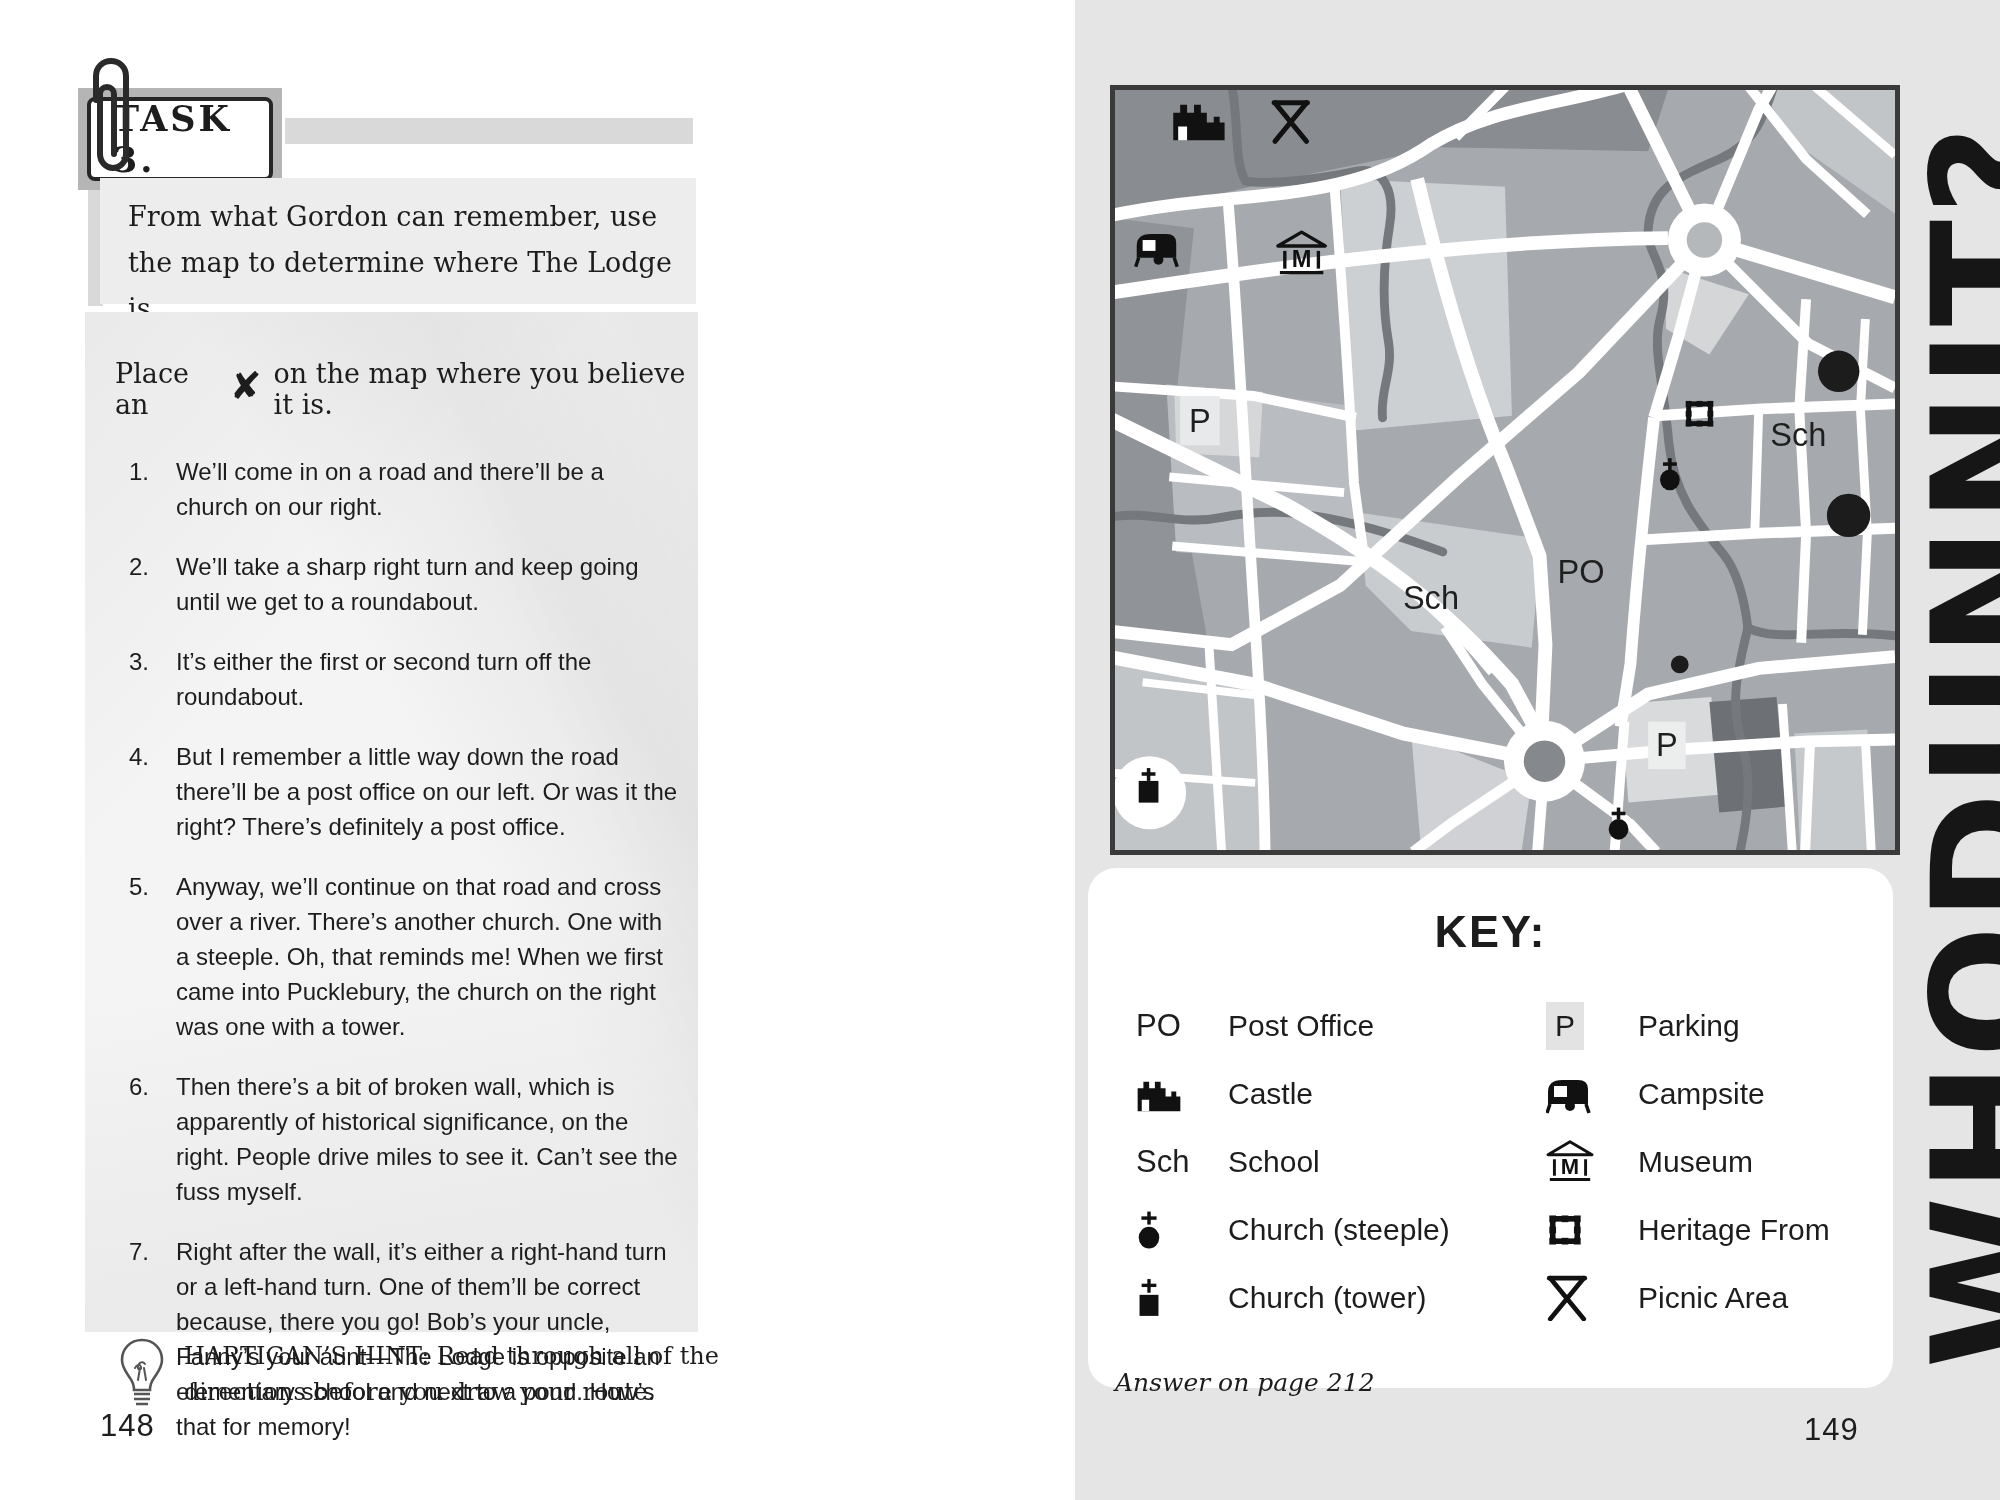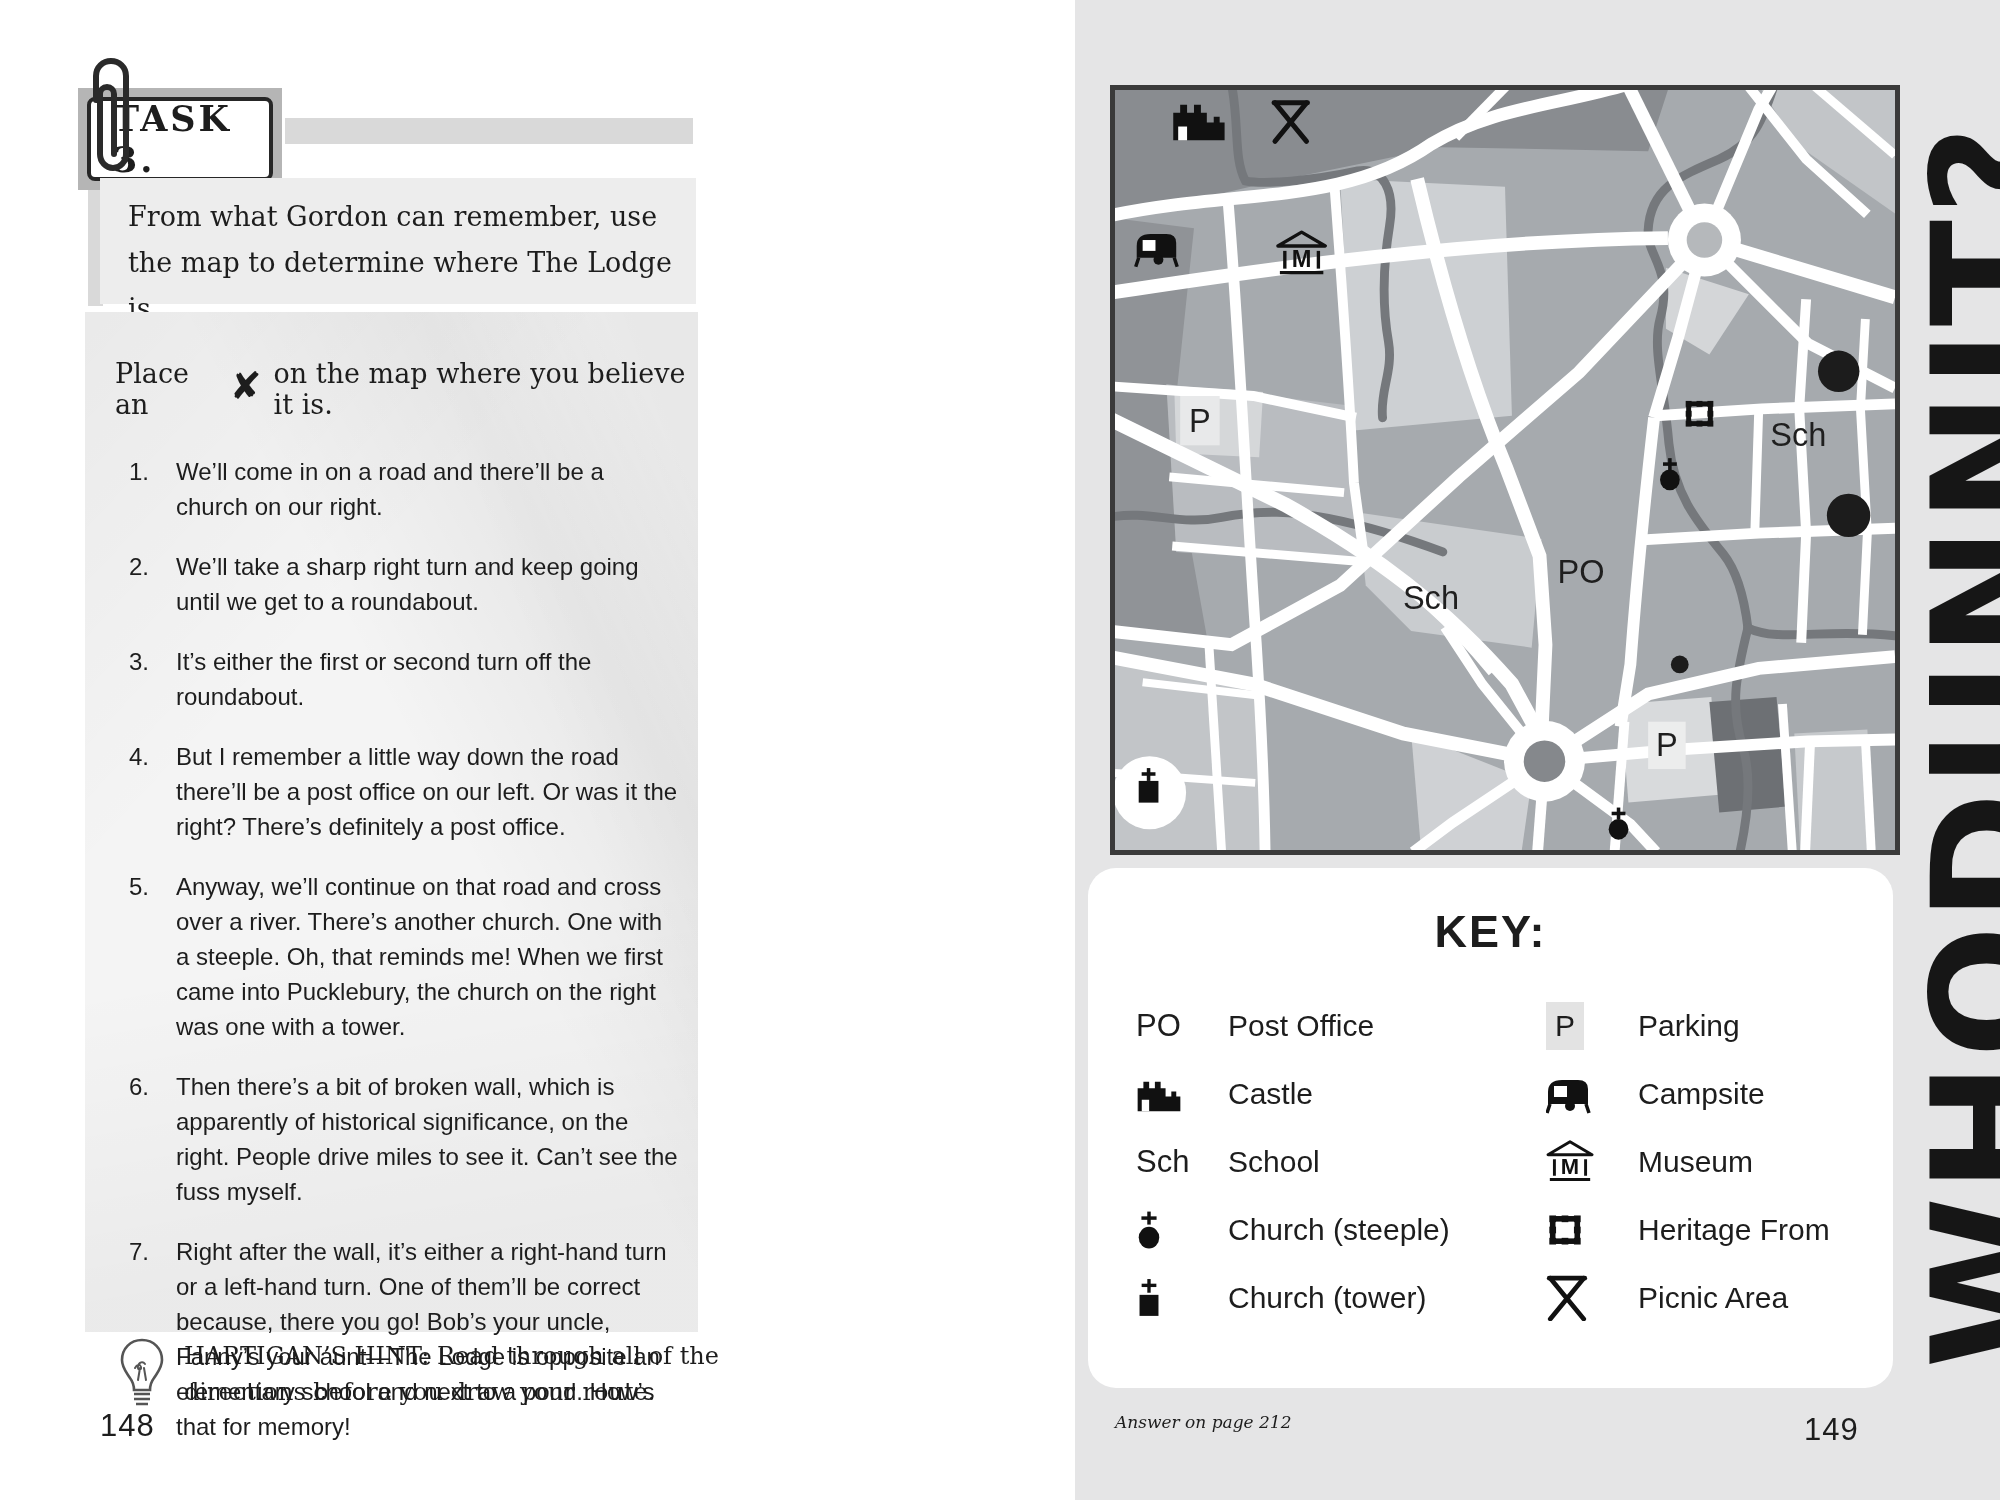--- a/index.html
+++ b/index.html
@@ -67,21 +67,21 @@
   .key-grid{display:flex;padding:34px 30px 0 48px;}
   .key-col{display:flex;flex-direction:column;}
   .key-col-left{width:410px;}
   .key-col-right{width:310px;}
   .key-row{display:flex;align-items:center;height:68px;}
   .key-sym{width:92px;display:flex;align-items:center;justify-content:flex-start;}
   .key-sym-text{font-size:31px;}
   .key-label{font-size:30px;}
   .p-badge{width:38px;height:48px;background:#e3e3e3;display:flex;align-items:center;justify-content:center;
     font-size:30px;}
-  .answer-note{position:absolute;left:40px;top:1412px;font-family:"DejaVu Serif",serif;font-style:italic;font-size:17px;text-align:center;}
+  .answer-note{position:absolute;left:40px;top:1368px;font-family:"DejaVu Serif",serif;font-style:italic;font-size:25px;text-align:center;}
   .pageno-right{position:absolute;left:684px;top:1412px;margin-left:45px;}
 
   .edge-text{position:absolute;left:1250px;top:660px;width:1480px;height:170px;
     transform:rotate(-90deg);font-family:"DejaVu Sans",sans-serif;font-weight:bold;font-size:156px;
     letter-spacing:4px;line-height:170px;text-align:center;color:#161616;white-space:nowrap;}
 </style>
 </head>
 <body>
 
 <div class="spread">

